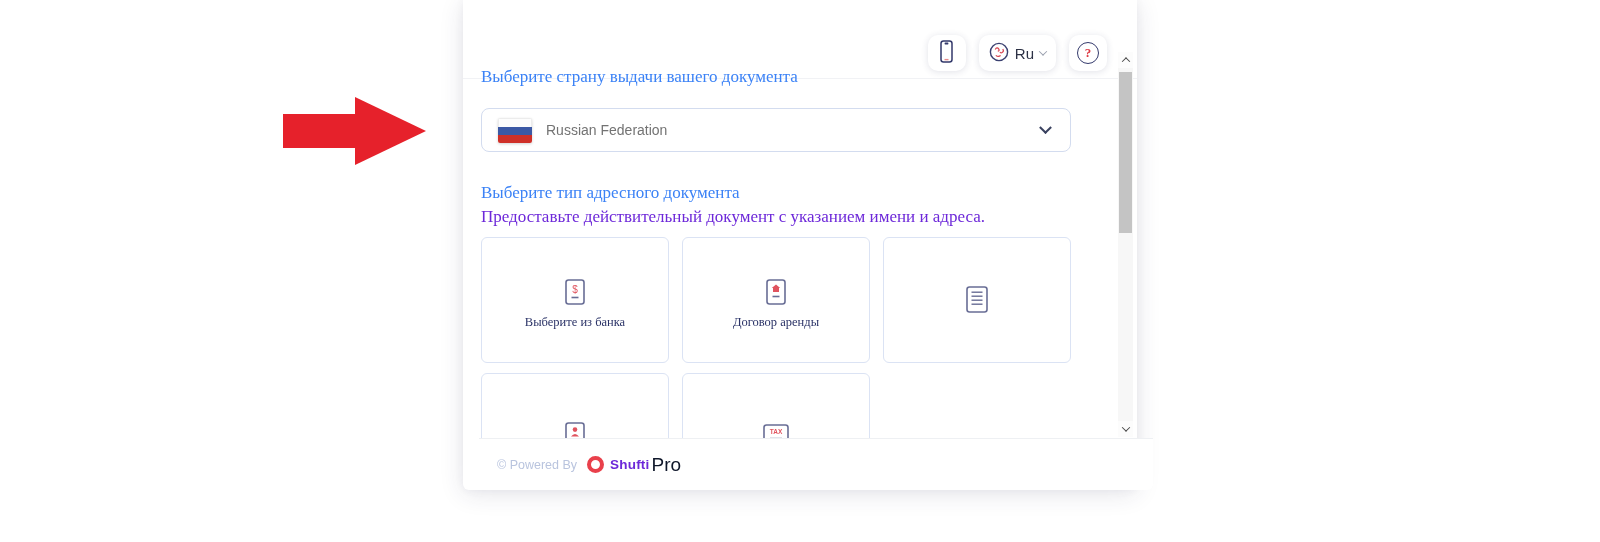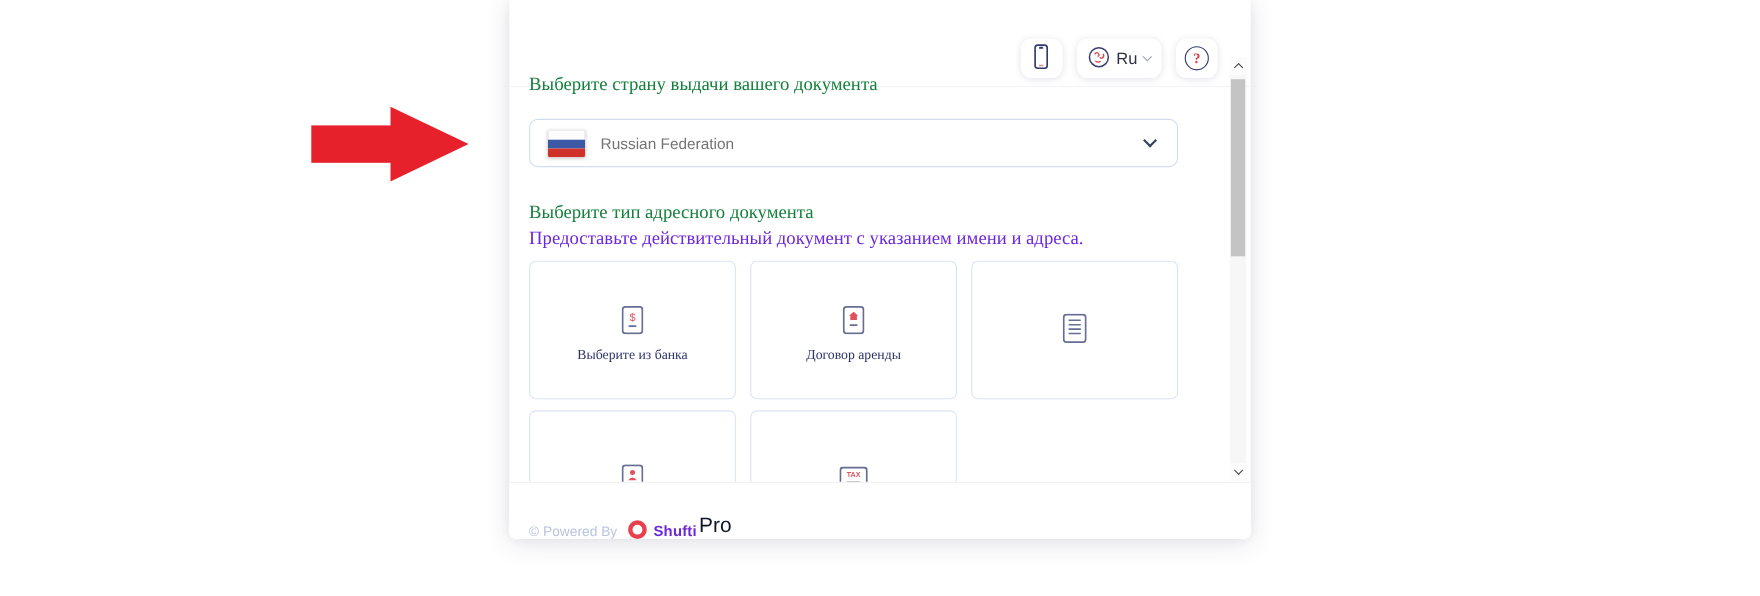--- a/index.html
+++ b/index.html
@@ -31,21 +31,21 @@
   .caret-down { width:6px; height:6px; border-right:1.6px solid #9aa0ae; border-bottom:1.6px solid #9aa0ae;
                 transform:rotate(45deg) translate(-1px,-1px); }
   .help-circle { width:22px; height:22px; border:1.6px solid #353b6d; border-radius:50%;
                  display:flex; align-items:center; justify-content:center;
                  color:#dd3a44; font-size:13px; font-weight:bold; font-family:"Liberation Serif", serif; }
 
   
   .scroll-area { position:absolute; left:0; top:51px; width:100%; height:387px; overflow:hidden;
                  padding:15px 66px 0 18px; }
   .section-title { font-family:"Liberation Serif", serif; font-size:17px; line-height:22px;
-                   font-weight:normal; color:#15803d; }
+                   font-weight:normal; color:#3b82f6; }
   .dropdown { margin-top:20px; height:44px; border:1px solid #d3dcef; border-radius:8px;
               display:flex; align-items:center; padding:0 20px 0 16px; cursor:pointer; background:#fff; }
   .flag { width:34px; height:25px; border-radius:2px; overflow:hidden;
           box-shadow:0 1px 3px rgba(0,0,0,.18); display:flex; flex-direction:column; }
   .flag .s1 { flex:1; background:#fdfdfd; border:1px solid #ececec; border-bottom:none; }
   .flag .s2 { flex:1; background:#3c59a5; }
   .flag .s3 { flex:1; background:#cf3028; }
   .dropdown-label { margin-left:14px; font-size:14px; color:#737373; }
   .dropdown-chevron { margin-left:auto; width:9px; height:9px; border-right:2px solid #39415f;
                       border-bottom:2px solid #39415f; transform:rotate(45deg) translate(-2px,-2px); }
@@ -65,22 +65,22 @@
   .scrollbar { position:absolute; left:655px; top:52px; width:15px; height:385px; background:#f7f7f7; }
   .sb-arrow { position:absolute; left:0; width:15px; height:16px; background:#fcfcfc;
               display:flex; align-items:center; justify-content:center; cursor:pointer; }
   .sb-up { top:0; } .sb-down { bottom:0; }
   .sb-chev { width:6px; height:6px; border-right:1.8px solid #474747; border-bottom:1.8px solid #474747; }
   .sb-up .sb-chev { transform:rotate(-135deg) translate(-1px,-1px); }
   .sb-down .sb-chev { transform:rotate(45deg) translate(-1px,-1px); }
   .sb-thumb { position:absolute; left:1px; top:20px; width:13px; height:161px; background:#c4c4c4; cursor:grab; }
 
   
-  .modal-footer { position:absolute; left:0; top:438px; width:100%; height:52px;
-                  border-top:1px solid #eef0f3; display:flex; align-items:flex-end;
+  .modal-footer { position:absolute; left:16px; top:438px; width:100%; height:52px;
+                  border-top:1px solid #eef0f3; display:flex; align-items:center;
                   padding-left:18px; border-radius:0 0 6px 6px; background:#fff; }
   .powered-by { font-size:12.5px; color:#b9c4de; }
   .logo-ring { width:17px; height:17px; border:4.5px solid #e9404b; border-radius:50%;
                margin:0 6px 0 10px; }
   .brand { font-size:13.5px; font-weight:bold; color:#6d28d9; letter-spacing:.2px; }
   .brand-suffix { font-size:19px; color:#0f172a; margin-left:2px; }
 </style>
 </head>
 <body>
 

